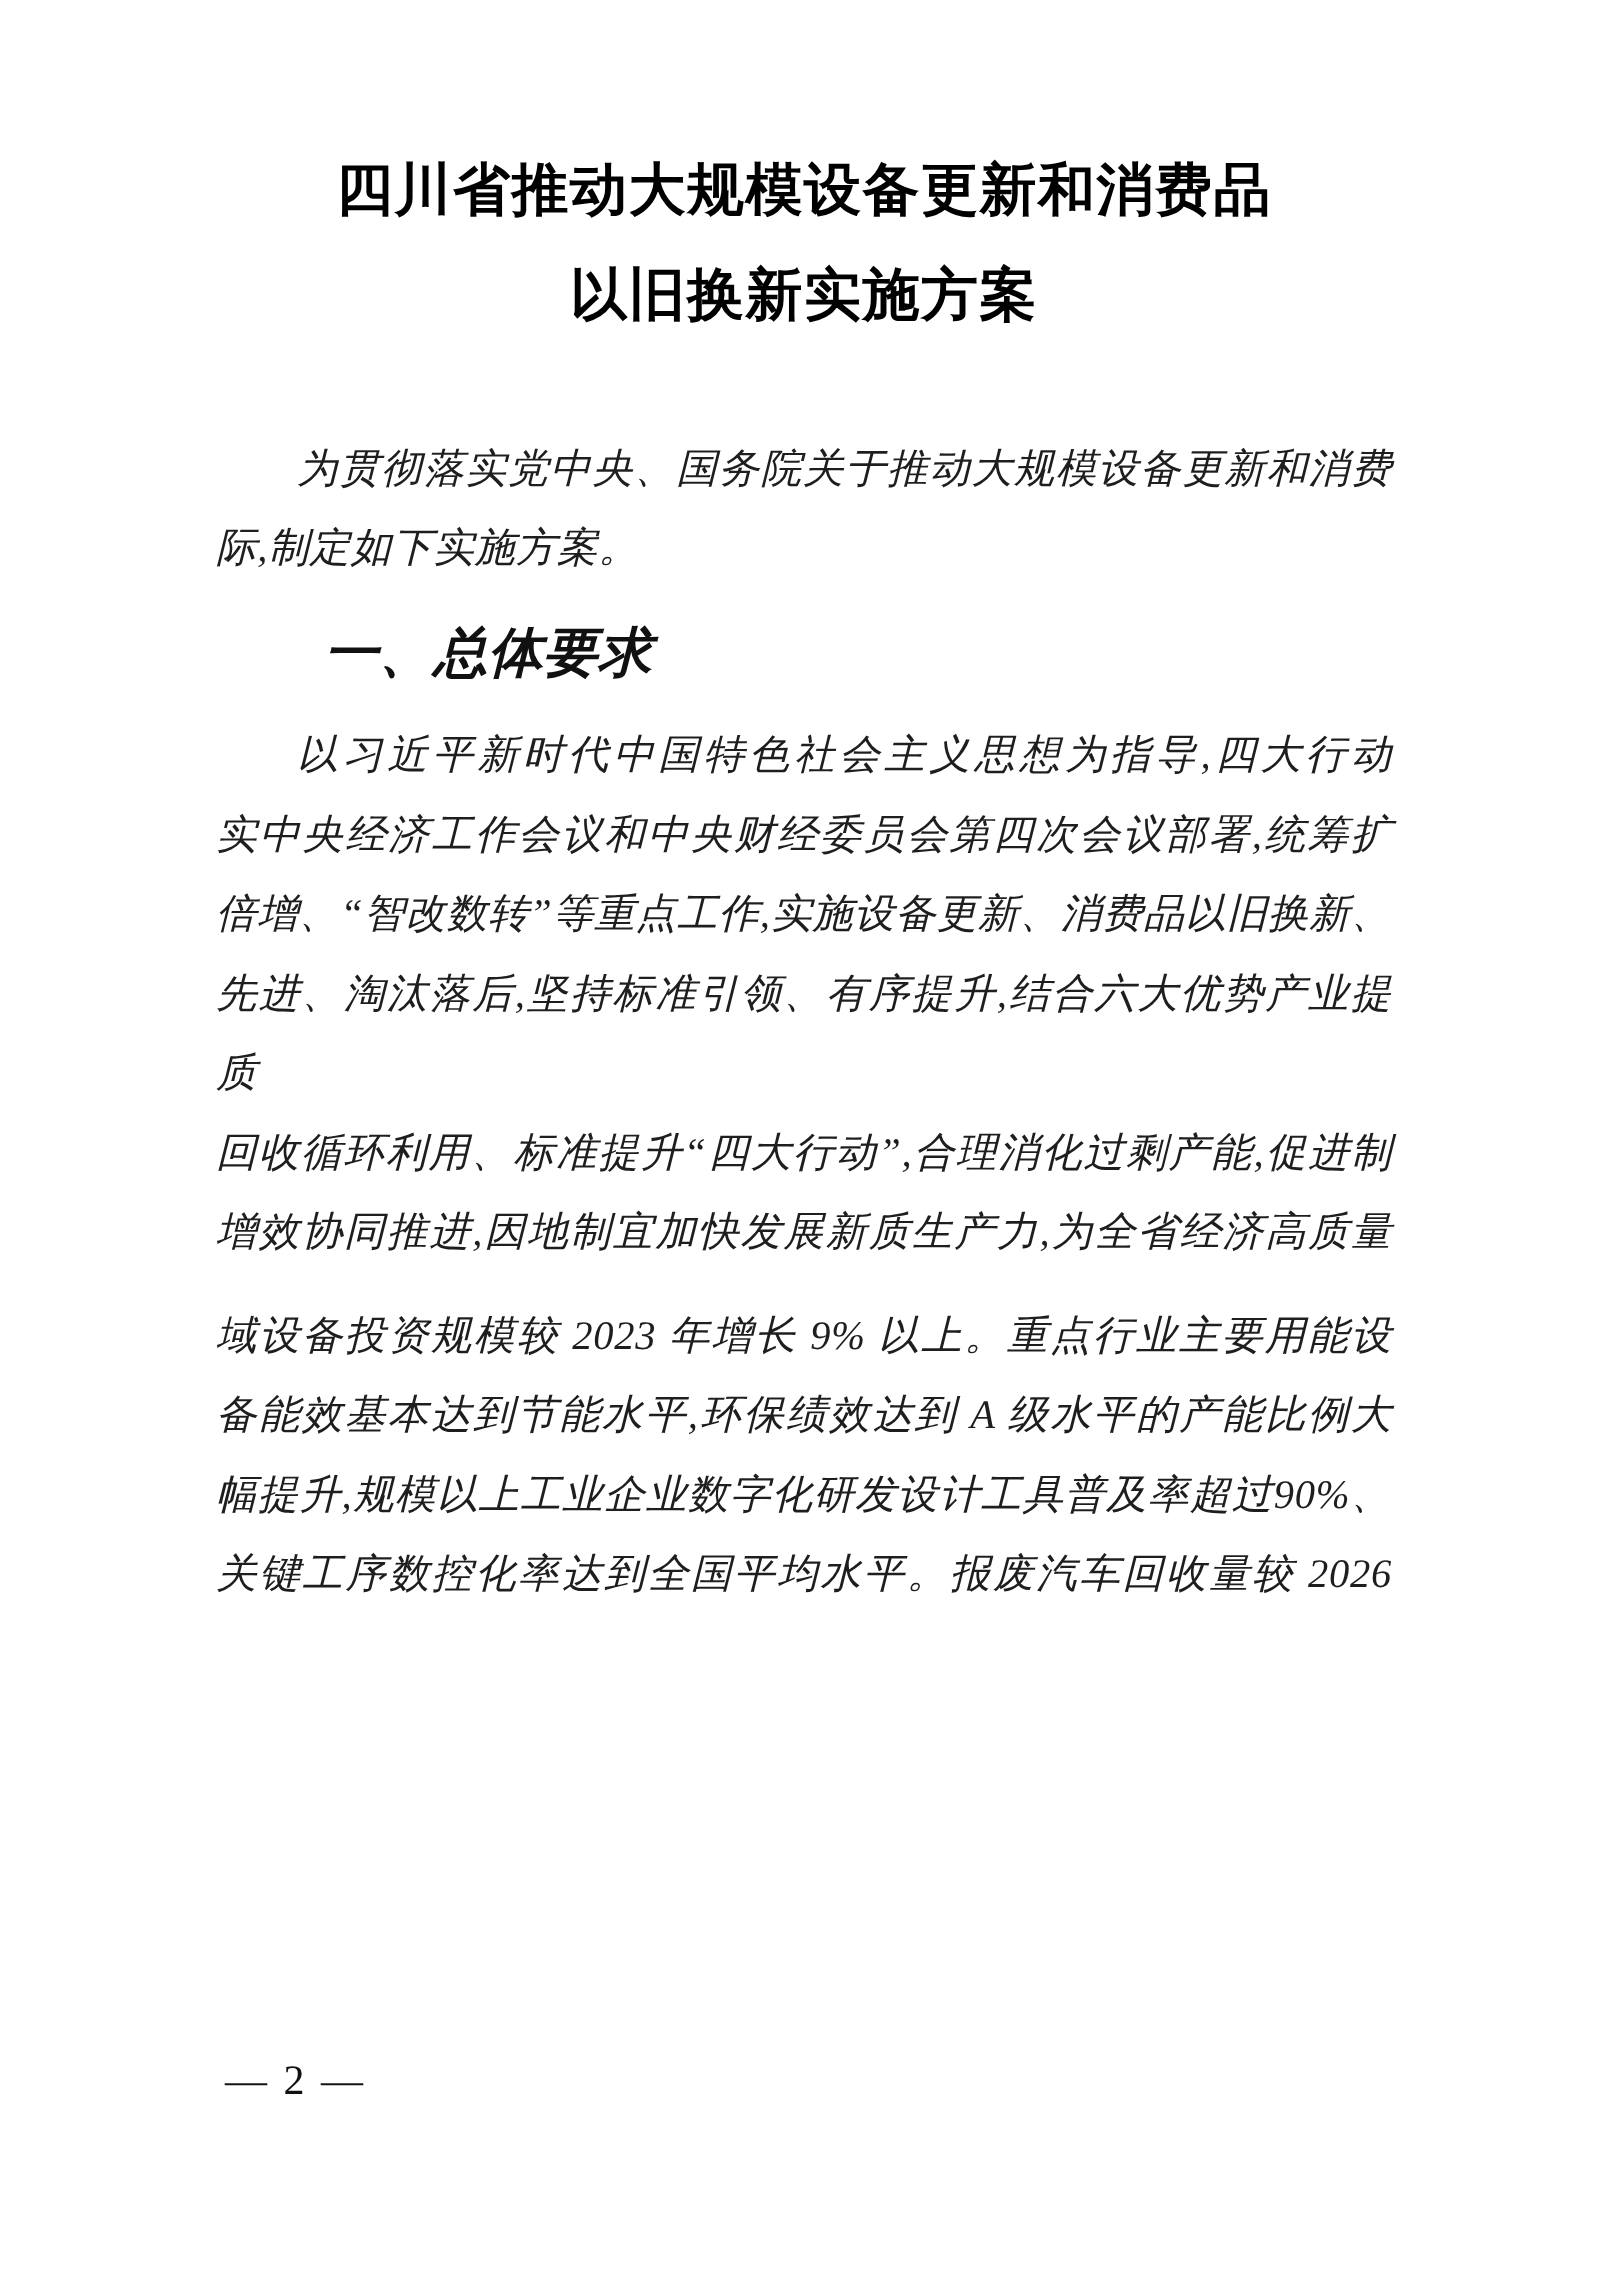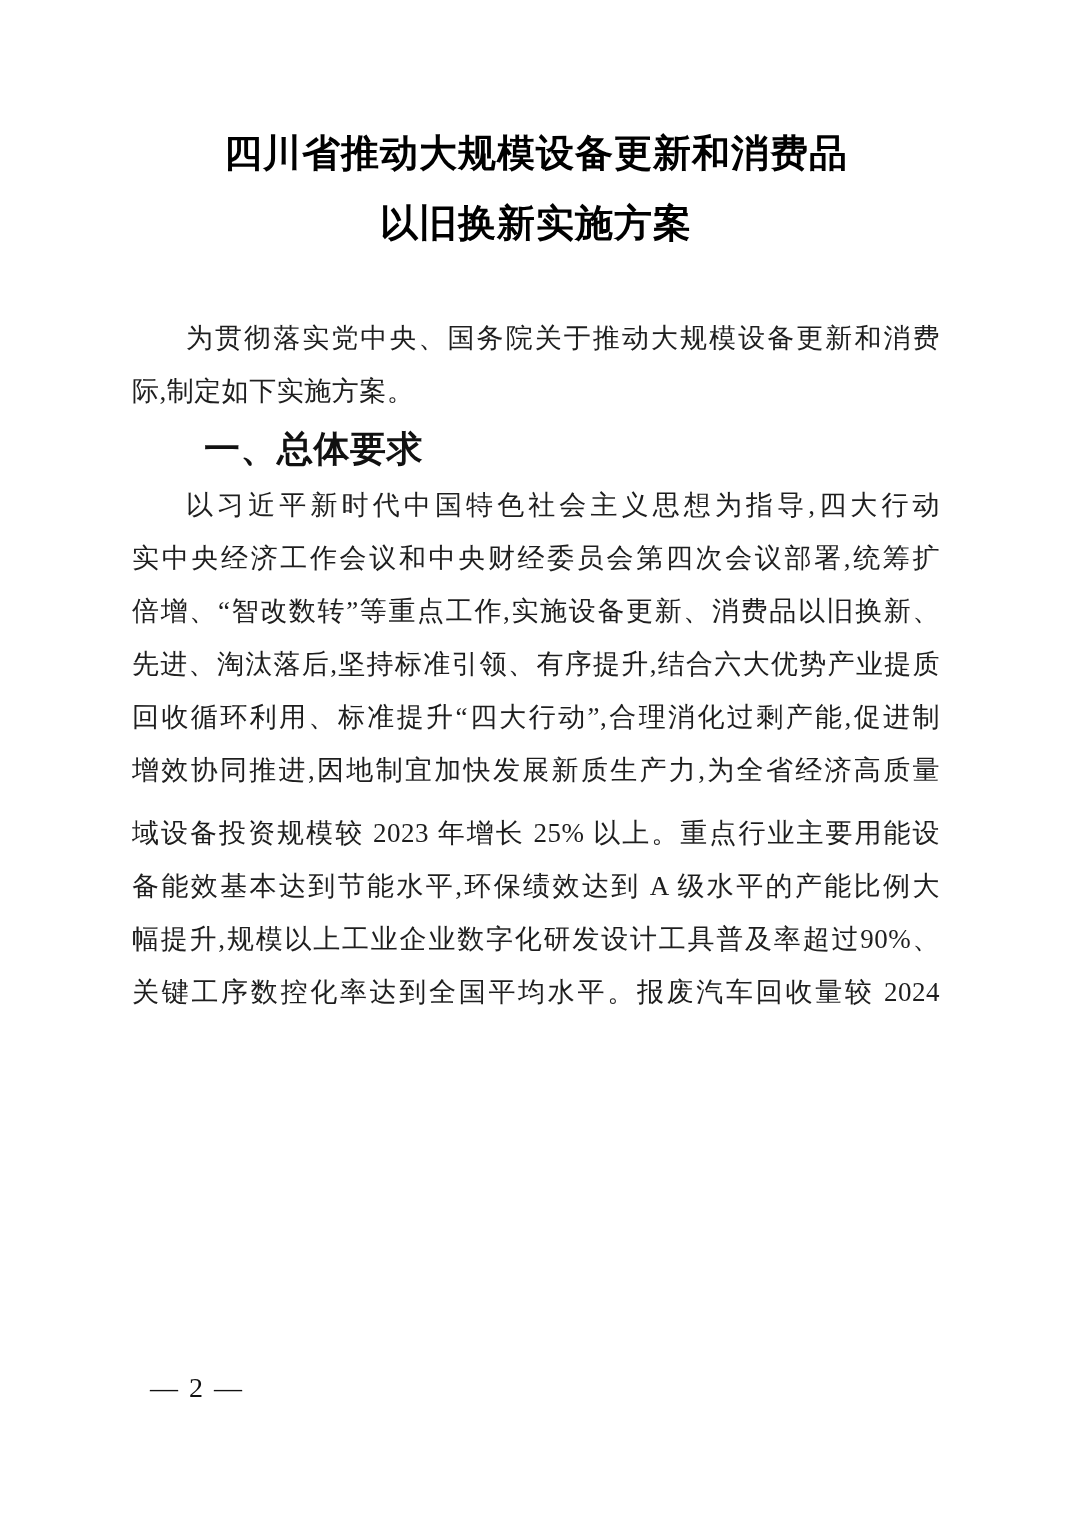--- a/index.html
+++ b/index.html
@@ -2,36 +2,36 @@
 <html><head>
 <meta charset="utf-8">
 <style>
   html, body { margin: 0; padding: 0; background: #ffffff; }
   .page {
     position: relative;
     width: 1080px;
     height: 1528px;
     background: #ffffff;
     box-sizing: border-box;
-    padding: 118px 136px 0 128px;
+    padding: 92px 136px 0 128px;
     font-family: "Liberation Serif", "DejaVu Serif", serif;
     color: #1e1e1e;
     overflow: hidden;
   }
   .doc-title {
     margin: 0 0 54px 0;
     font-size: 38px;
     line-height: 70px;
     font-weight: bold;
     text-align: center;
     color: #000000;
     letter-spacing: 1px;
   }
   .title-line { display: block; }
-  .block { margin: 4px; }
+  .block { margin: 16px; font-style: italic; }
   .block.gap-before { margin-top: 10px; }
   .line {
     font-size: 27px;
     line-height: 53px;
     letter-spacing: 0.5px;
     color: #1e1e1e;
   }
   .line.first { text-indent: 2em; }
   .line.stretch {
     text-align: justify;
@@ -73,21 +73,21 @@
       </div>
       <div class="block paragraph">
         <div class="line first stretch">以习近平新时代中国特色社会主义思想为指导,四大行动</div>
         <div class="line stretch">实中央经济工作会议和中央财经委员会第四次会议部署,统筹扩</div>
         <div class="line stretch">倍增、“智改数转”等重点工作,实施设备更新、消费品以旧换新、</div>
         <div class="line stretch">先进、淘汰落后,坚持标准引领、有序提升,结合六大优势产业提质</div>
         <div class="line stretch">回收循环利用、标准提升“四大行动”,合理消化过剩产能,促进制</div>
         <div class="line stretch">增效协同推进,因地制宜加快发展新质生产力,为全省经济高质量</div>
       </div>
       <div class="block paragraph gap-before">
-        <div class="line stretch">域设备投资规模较 2023 年增长 25% 以上。重点行业主要用能设</div>
+        <div class="line stretch">域设备投资规模较 2023 年增长 9% 以上。重点行业主要用能设</div>
         <div class="line stretch">备能效基本达到节能水平,环保绩效达到 A 级水平的产能比例大</div>
         <div class="line stretch">幅提升,规模以上工业企业数字化研发设计工具普及率超过90%、</div>
-        <div class="line stretch">关键工序数控化率达到全国平均水平。报废汽车回收量较 2024</div>
+        <div class="line stretch">关键工序数控化率达到全国平均水平。报废汽车回收量较 2026</div>
       </div>
     </div>
 
   <div class="page-footer">— 2 —</div>
 </div>
 
 </body></html>

